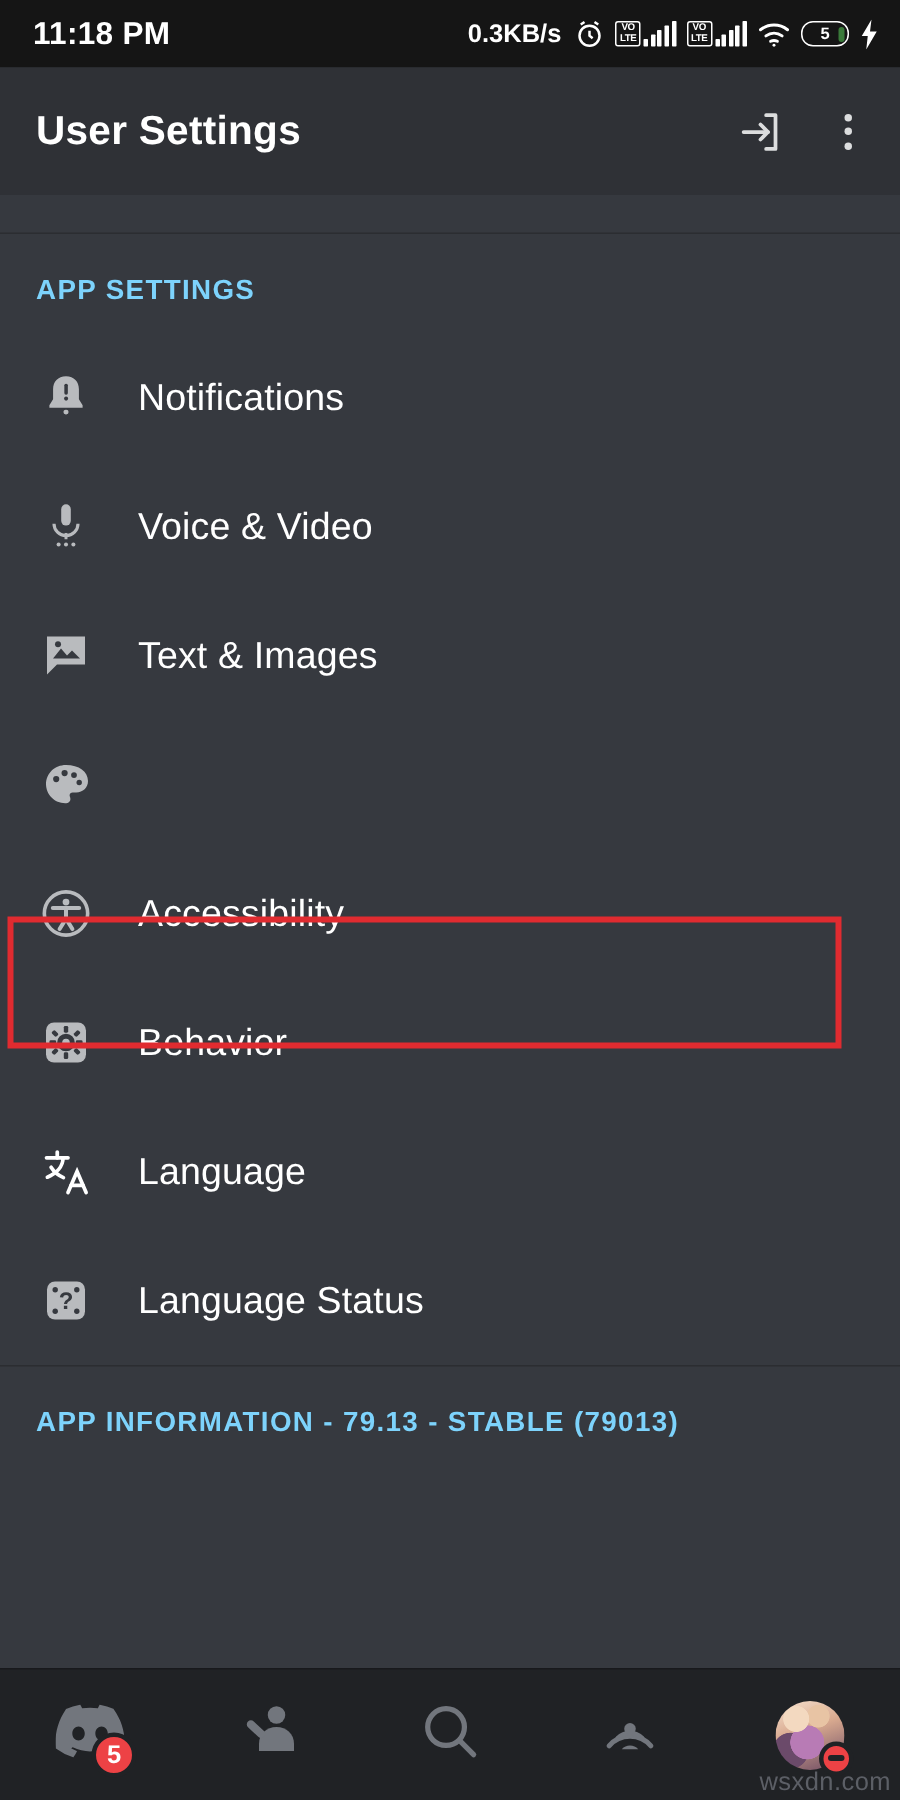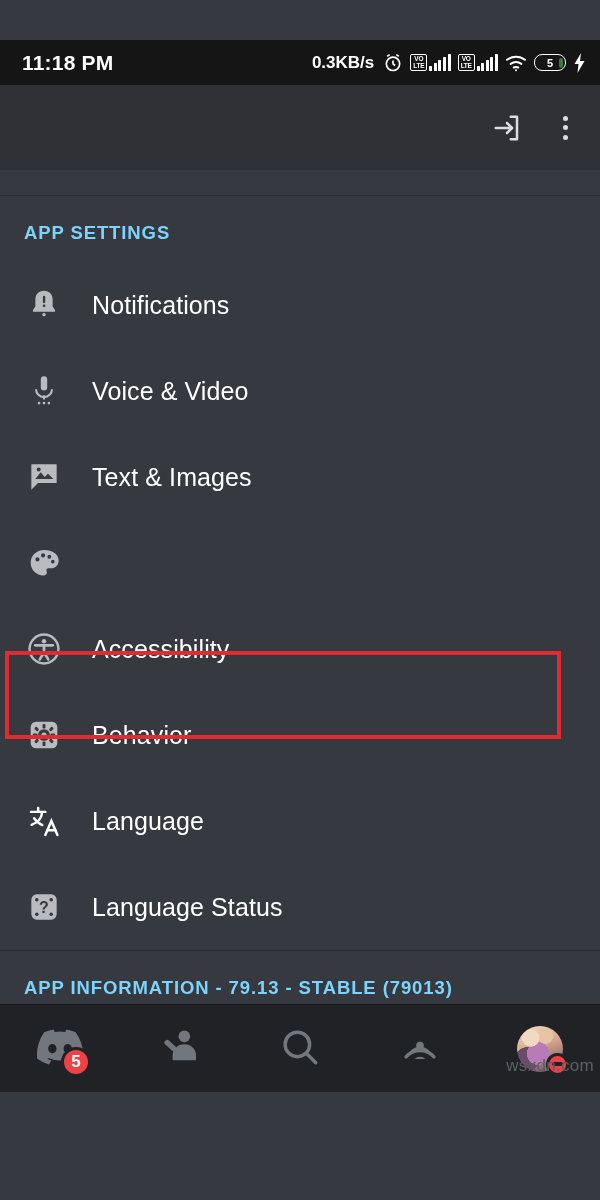--- a/index.html
+++ b/index.html
@@ -4,23 +4,23 @@
 <style>
   * { box-sizing: border-box; margin: 0; padding: 0; }
   html, body {
     width: 600px; height: 1200px;
     background: #36393f;
     font-family: "Liberation Sans", sans-serif;
     overflow: hidden;
   }
   #app {
     position: relative;
-    width: 600px; height: 1052px;
+    width: 600px; height: 1200px;
     background: #36393f;
-    display: flex; flex-direction: column; margin-top: 40px;
+    display: flex; flex-direction: column;
   }
 
   
   .statusbar {
     height: 45px; flex: 0 0 45px;
     background: #151515;
     display: flex; align-items: center;
     padding: 0 14px 0 22px;
     color: #ffffff;
   }
@@ -129,21 +129,21 @@
   .avatar .dnd {
     position: absolute; right: -6px; bottom: -4px;
     width: 23px; height: 23px; border-radius: 50%; background: #ed4245;
     border: 3px solid #202225;
     display: flex; align-items: center; justify-content: center;
   }
   .avatar .dnd::after {
     content: ""; width: 11px; height: 3.2px; background: #202225; border-radius: 2px;
   }
   .watermark {
-    position: absolute; right: 6px; bottom: 16px;
+    position: absolute; right: 6px; bottom: 2px;
     color: #5c5f66; font-size: 17px; letter-spacing: .3px;
   }
 </style>
 </head>
 <body>
 
 <div id="app">
 
   <div class="statusbar">
     <div class="sb-clock">11:18 PM</div>
@@ -202,20 +202,21 @@
 
       <span class="sb-ico">
         <svg width="13" height="20" viewBox="0 0 10 20">
             <path d="M6.5 0 L0 11 H4 L3 20 L10 8 H5.5 Z" fill="#fff"></path>
           </svg>
       </span>
     </div>
   </div>
 
   <div class="appbar">
+    <div class="appbar-title">User Settings</div>
     <div class="appbar-actions">
       <span class="logout-ico">
         <svg width="30" height="30" viewBox="0 0 24 24" fill="none" stroke="#dcddde" stroke-width="2" stroke-linecap="round" stroke-linejoin="round">
           <path d="M15 3 H20 V21 H15"></path>
           <path d="M3 12 H16"></path>
           <path d="M12 8 L16 12 L12 16"></path>
         </svg>
       </span>
       <span class="kebab">
           <i></i>

